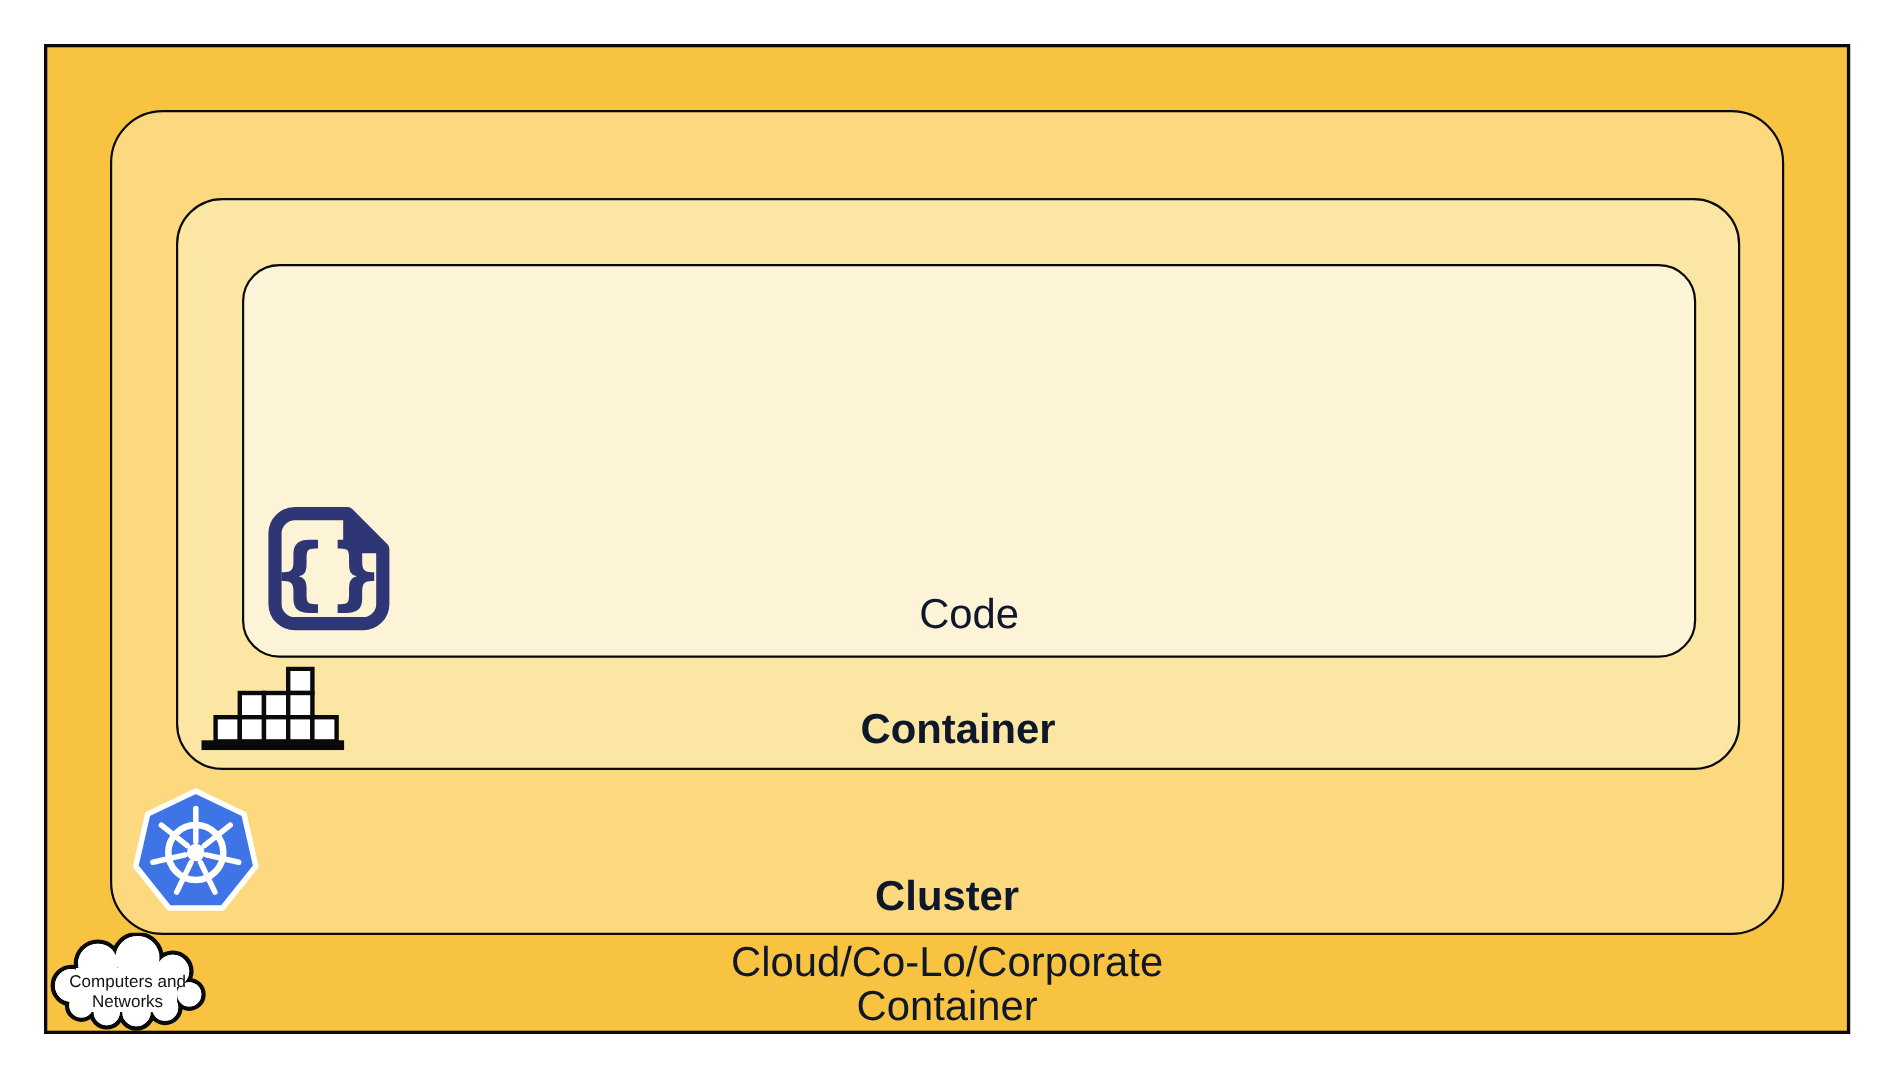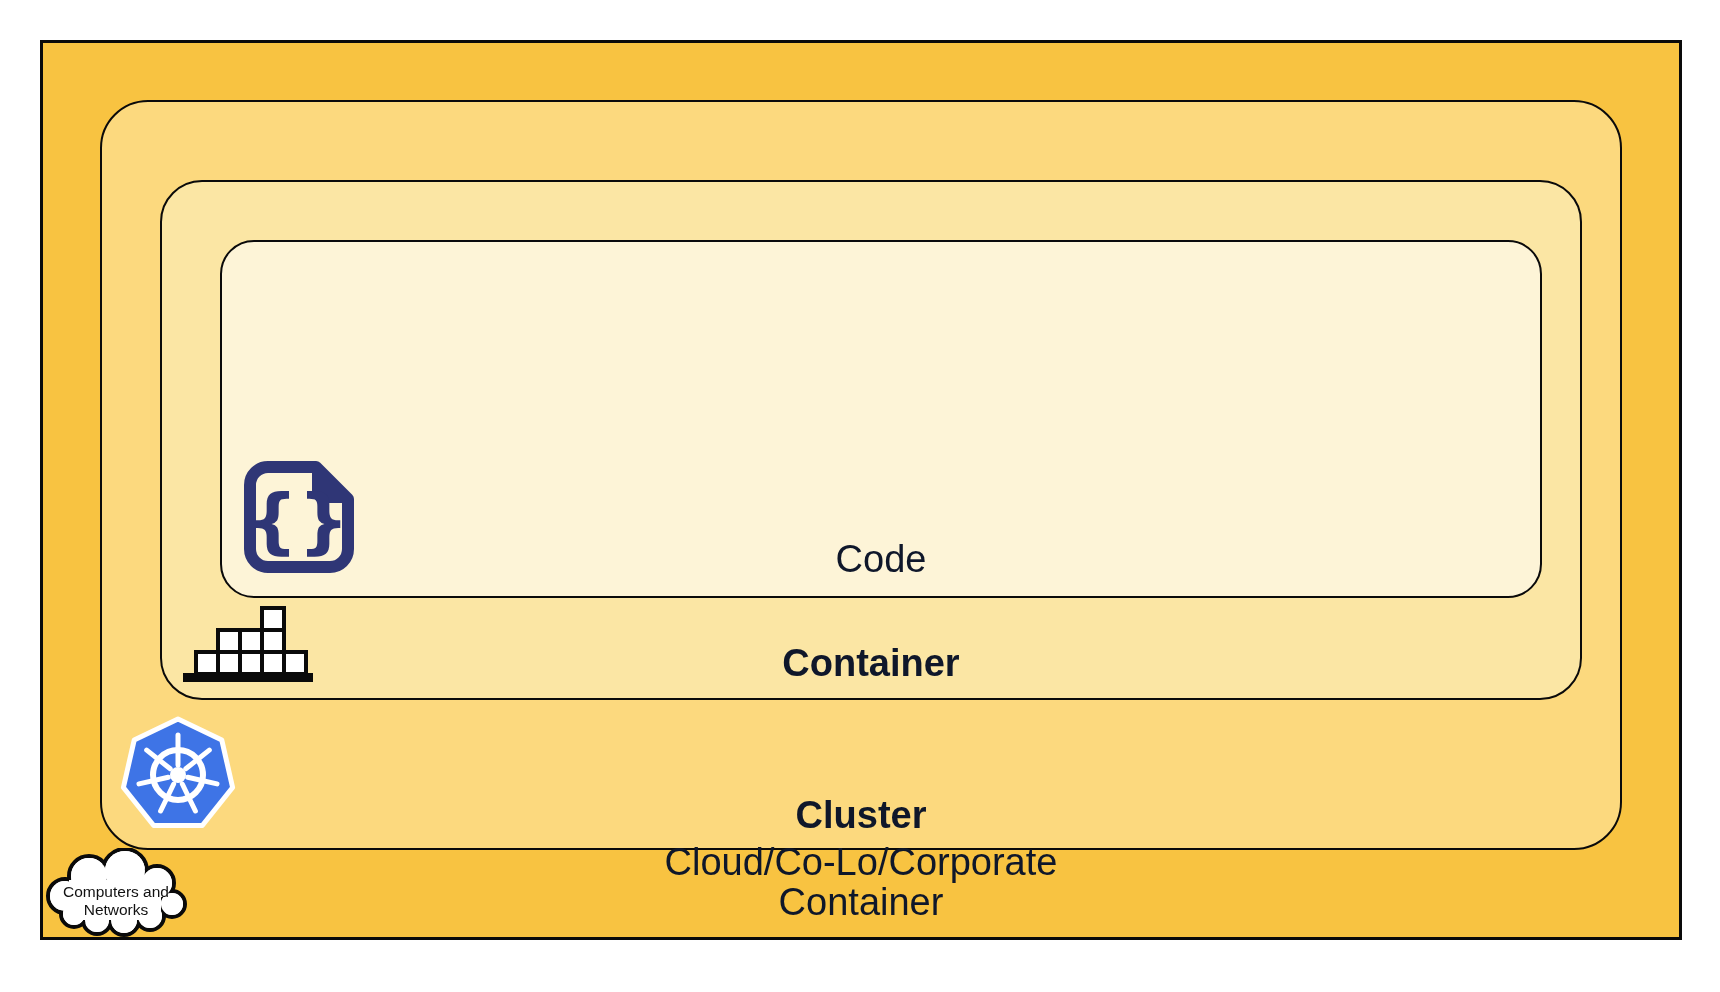--- a/index.html
+++ b/index.html
@@ -40,21 +40,21 @@
   }
   .layer-label{
     position:absolute;left:0;width:100%;
     text-align:center;color:#0f172a;
     font-size:38px;line-height:1.05;
     white-space:nowrap;
   }
   .label-code{bottom:16px;}
   .label-container{bottom:14px;font-weight:bold;}
   .label-cluster{bottom:12px;font-weight:bold;}
-  .label-datacenter{bottom:15px;line-height:40px;white-space:normal;margin-top:28px;}
+  .label-datacenter{bottom:2px;line-height:40px;white-space:normal;margin-top:28px;}
   .icon{position:absolute;}
   .icon-code{left:16px;top:215px;width:120px;height:120px;}
   .icon-container{left:21px;top:424px;width:130px;height:76px;}
   .icon-k8s{left:16px;top:611px;width:120px;height:120px;}
   .icon-cloud{left:-2px;top:805px;width:148px;height:92px;}
   .code-doc-outline{fill:none;stroke:var(--code-icon);stroke-width:12;stroke-linejoin:round;}
   .code-doc-fold{fill:var(--code-icon);}
   .code-braces{fill:var(--code-icon);font-family:"DejaVu Sans",sans-serif;font-weight:bold;}
   .blk{fill:#ffffff;stroke:var(--border);stroke-width:4;}
   .blk-base{fill:var(--border);}

